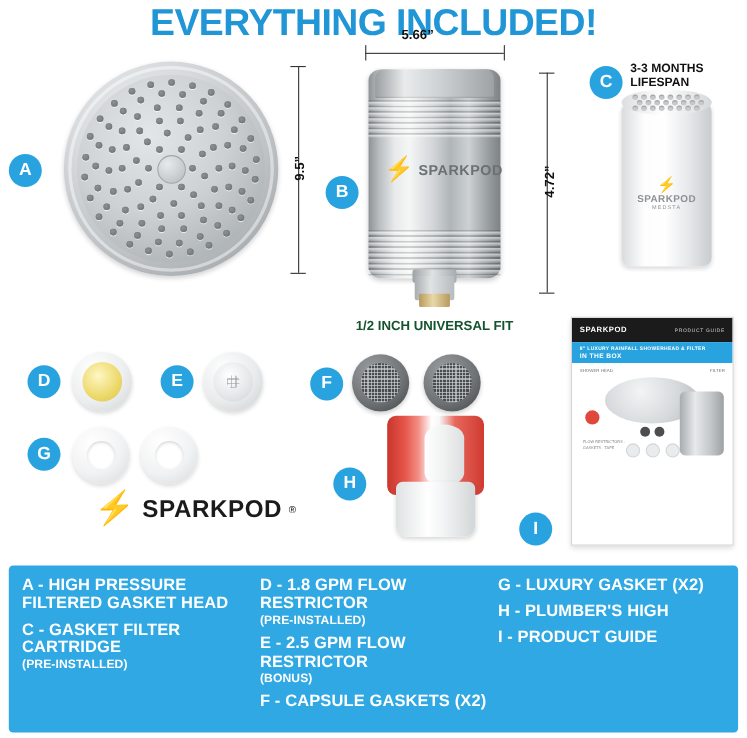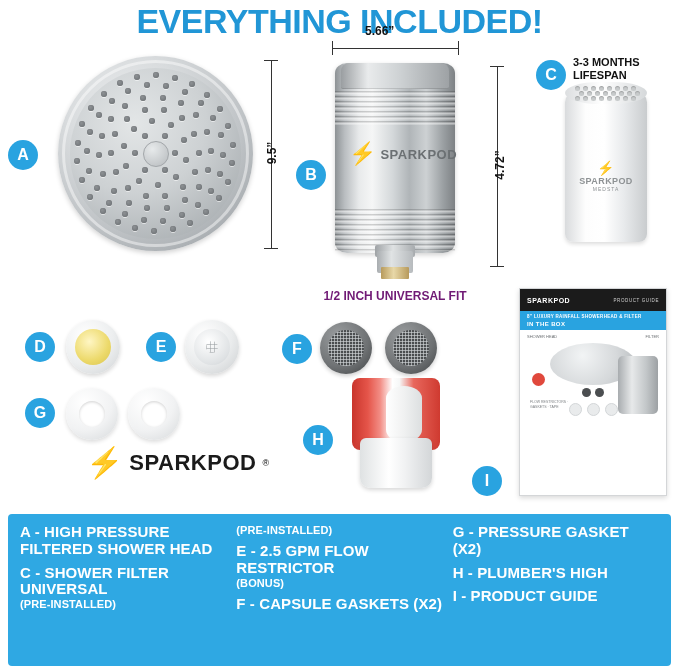--- a/index.html
+++ b/index.html
@@ -178,21 +178,21 @@
     border-radius: 1px;
   }
   .cap-caption {
     position: absolute;
     left: 300px;
     top: 289px;
     width: 190px;
     text-align: center;
     font-size: 12px;
     font-weight: 700;
-    color: #701a75;
+    color: #14532d;
   }
 
   
   .cartridge {
     position: absolute;
     left: 565px;
     top: 82px;
     width: 82px;
     height: 160px;
   }
@@ -649,28 +649,28 @@
         <div class="g-small"></div>
       </div>
       <div class="g-redcap"></div>
       <div class="g-filter"></div>
       <div class="g-cap-lines">FLOW RESTRICTORS · GASKETS · TAPE</div>
     </div>
   </div>
 
   <div class="legend">
     <div class="legend-col" id="legend-col-0">
-        <div class="legend-item"><span>A - HIGH PRESSURE FILTERED SHOWER HEAD</span></div>
-        <div class="legend-item"><span>C - SHOWER FILTER UNIVERSAL</span><span class="note">(PRE-INSTALLED)</span></div>
+        <div class="legend-item"><span>A - HIGH PRESSURE FILTERED GASKET HEAD</span></div>
+        <div class="legend-item"><span>C - GASKET FILTER CARTRIDGE</span><span class="note">(PRE-INSTALLED)</span></div>
       </div>
     <div class="legend-col" id="legend-col-1">
-        <div class="legend-item"><span class="note">(PRE-INSTALLED)</span></div>
+        <div class="legend-item"><span>D - 1.8 GPM FLOW RESTRICTOR</span><span class="note">(PRE-INSTALLED)</span></div>
         <div class="legend-item"><span>E - 2.5 GPM FLOW RESTRICTOR</span><span class="note">(BONUS)</span></div>
         <div class="legend-item"><span>F - CAPSULE GASKETS (X2)</span></div>
       </div>
     <div class="legend-col" id="legend-col-2">
-        <div class="legend-item"><span>G - PRESSURE GASKET (X2)</span></div>
+        <div class="legend-item"><span>G - LUXURY GASKET (X2)</span></div>
         <div class="legend-item"><span>H - PLUMBER'S HIGH</span></div>
         <div class="legend-item"><span>I - PRODUCT GUIDE</span></div>
       </div>
   </div>
 
 </div>
 
 </body></html>

